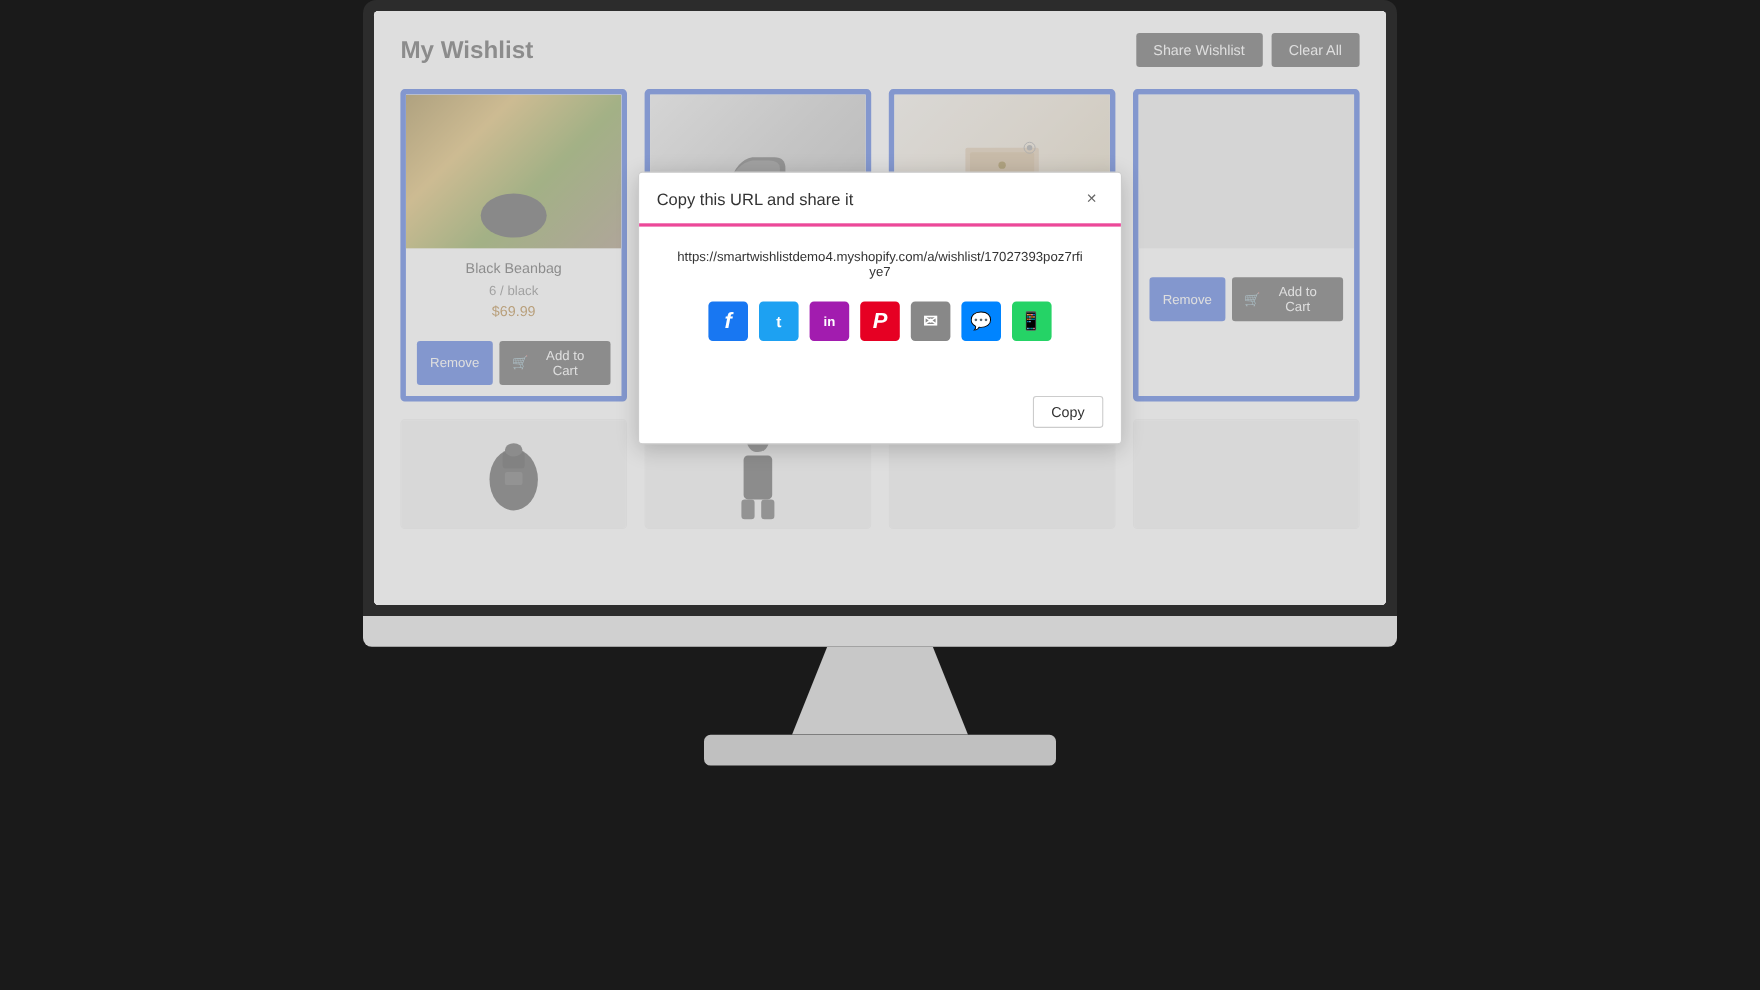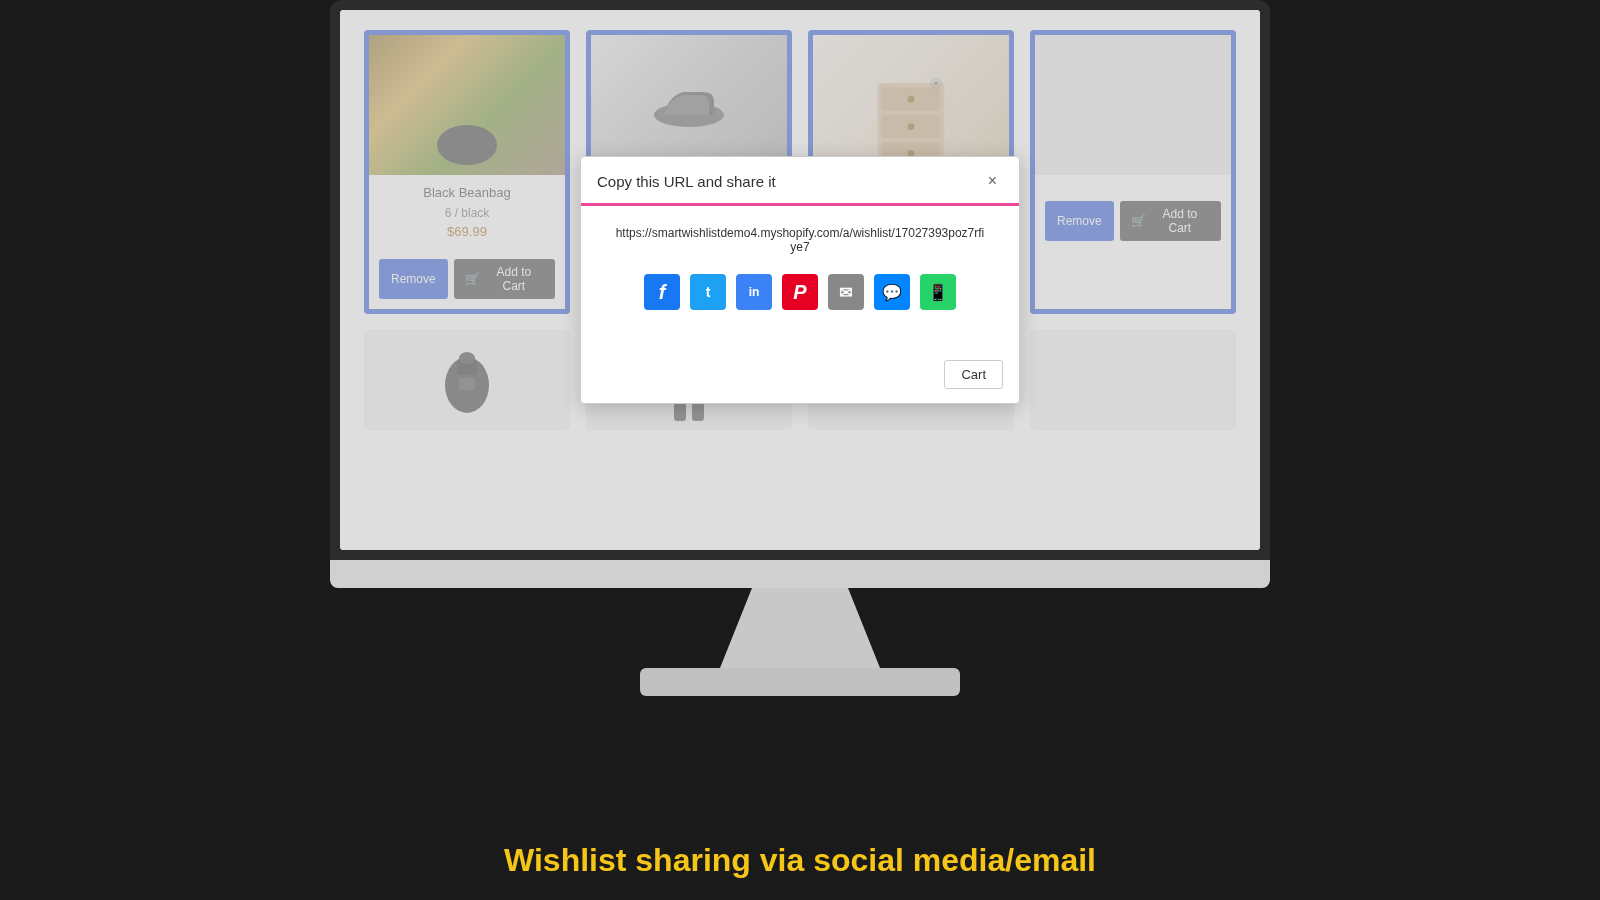--- a/index.html
+++ b/index.html
@@ -267,21 +267,21 @@
       align-items: center;
       justify-content: center;
       cursor: pointer;
       font-size: 18px;
       font-weight: bold;
       color: #fff;
     }
 
     .social-icon.facebook { background: #1877f2; }
     .social-icon.twitter { background: #1da1f2; }
-    .social-icon.linkedin { background: #3b82f6; }
+    .social-icon.linkedin { background: #a21caf; }
     .social-icon.pinterest { background: #e60023; }
     .social-icon.email { background: #888; }
     .social-icon.messenger { background: #0084ff; }
     .social-icon.whatsapp { background: #25d366; }
 
     .modal-footer {
       display: flex;
       justify-content: flex-end;
       padding: 10px 16px 14px;
     }
@@ -381,20 +381,27 @@
 <body>
 
 <div style="display:flex; flex-direction:column; align-items:center; margin-top:0; position:relative; width:1600px; height:900px;">
 
   <div class="monitor" style="margin-top:0;">
     <div class="monitor-screen">
       <div class="screen-inner">
 
         <div class="wishlist-page">
 
+          <div class="page-header">
+            <h1 class="page-title">My Wishlist</h1>
+            <div class="header-buttons">
+              <button class="btn-share-wishlist">Share Wishlist</button>
+              <button class="btn-clear-all">Clear All</button>
+            </div>
+          </div>
 
           <div class="product-grid">
 
             <div class="product-card">
               <div class="product-image">
                 <div class="img-beanbag"></div>
               </div>
               <div class="product-info">
                 <div class="product-name">Black Beanbag</div>
                 <div class="product-variant">6 / black</div>
@@ -538,33 +545,30 @@
                   </div>
                   <div class="social-icon messenger">
                     <span style="font-size:16px;">💬</span>
                   </div>
                   <div class="social-icon whatsapp">
                     <span style="font-size:16px;">📱</span>
                   </div>
                 </div>
               </div>
               <div class="modal-footer">
-                <button class="btn-close-modal">Cart</button>
+                <button class="btn-close-modal">Copy</button>
               </div>
             </div>
           </div>
 
         </div>
       </div>
     </div>
 
     <div class="monitor-chin"></div>
 
     <div class="monitor-neck"></div>
 
     <div class="monitor-base"></div>
   </div>
 
-  <div class="bottom-banner">
-    <div class="banner-text">Wishlist sharing via social media/email</div>
-  </div>
 
 </div>
 
 </body></html>

